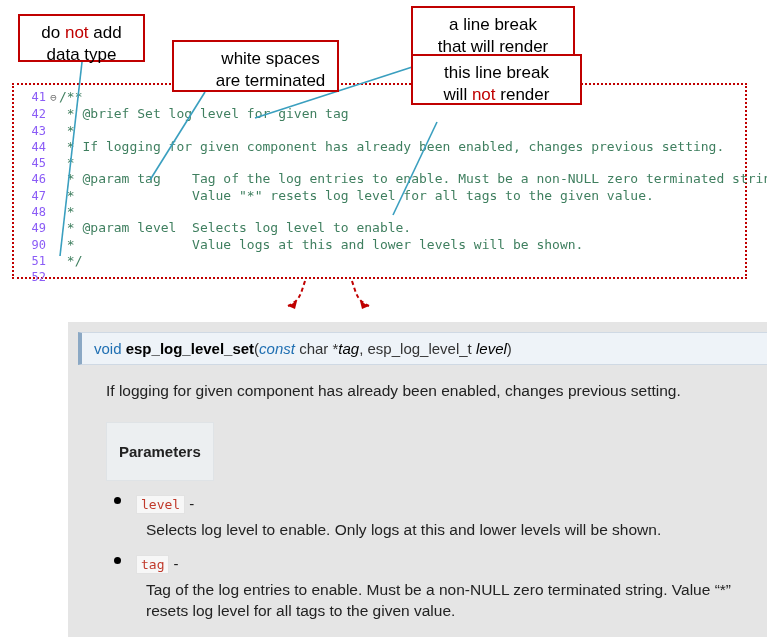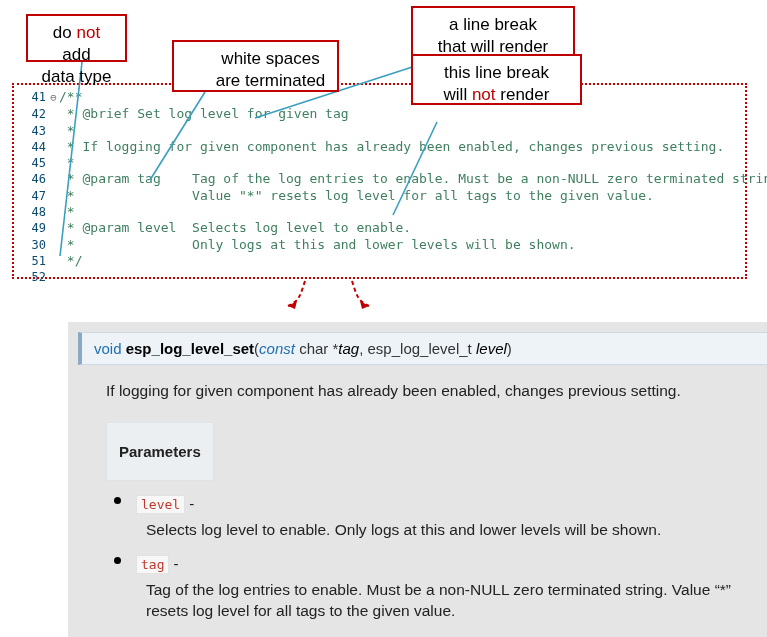--- a/index.html
+++ b/index.html
@@ -25,21 +25,21 @@
     line-height: 1.28;
     text-align: center;
     padding: 6px 10px;
     box-sizing: border-box;
     z-index: 5;
   }
   .callout .hl {
     color: #c00000;
   }
 
-  #callout-datatype { left: 26px;  top: 14px;  width: 101px; height: 48px; }
+  #callout-datatype { left: 18px;  top: 14px;  width: 127px; height: 48px; }
   #callout-spaces   { left: 172px; top: 40px;  width: 167px; height: 52px; padding-left: 40px; }
   #callout-break-yes{ left: 411px; top: 6px;   width: 164px; height: 52px; }
   #callout-break-no { left: 411px; top: 54px;  width: 171px; height: 51px; }
 
   
   svg.connectors {
     position: absolute;
     left: 0; top: 0;
     width: 767px;
     height: 637px;
@@ -65,21 +65,21 @@
     align-items: baseline;
     font-family: "DejaVu Sans Mono", monospace;
     font-size: 13px;
     line-height: 16.3px;
     white-space: pre;
   }
   .ln {
     width: 30px;
     min-width: 30px;
     text-align: right;
-    color: #0c4a6e;
+    color: #8b5cf6;
     font-family: "DejaVu Sans Mono", monospace;
     font-size: 12px;
     padding-right: 2px;
     user-select: none;
   }
   .fold {
     width: 11px;
     min-width: 11px;
     text-align: center;
     color: #777777;
@@ -250,21 +250,21 @@
 
   <div class="code-line">
     <span class="ln">48</span><span class="fold"></span><span class="code-text"> *</span>
   </div>
 
   <div class="code-line">
     <span class="ln">49</span><span class="fold"></span><span class="code-text"> * @param level  Selects log level to enable.</span>
   </div>
 
   <div class="code-line">
-    <span class="ln">30</span><span class="fold"></span><span class="code-text"> *               Only logs at this and lower levels will be shown.</span>
+    <span class="ln">90</span><span class="fold"></span><span class="code-text"> *               Value logs at this and lower levels will be shown.</span>
   </div>
 
   <div class="code-line">
     <span class="ln">51</span><span class="fold"></span><span class="code-text"> */</span>
   </div>
 
   <div class="code-line">
     <span class="ln">52</span><span class="fold"></span>
   </div>
 

